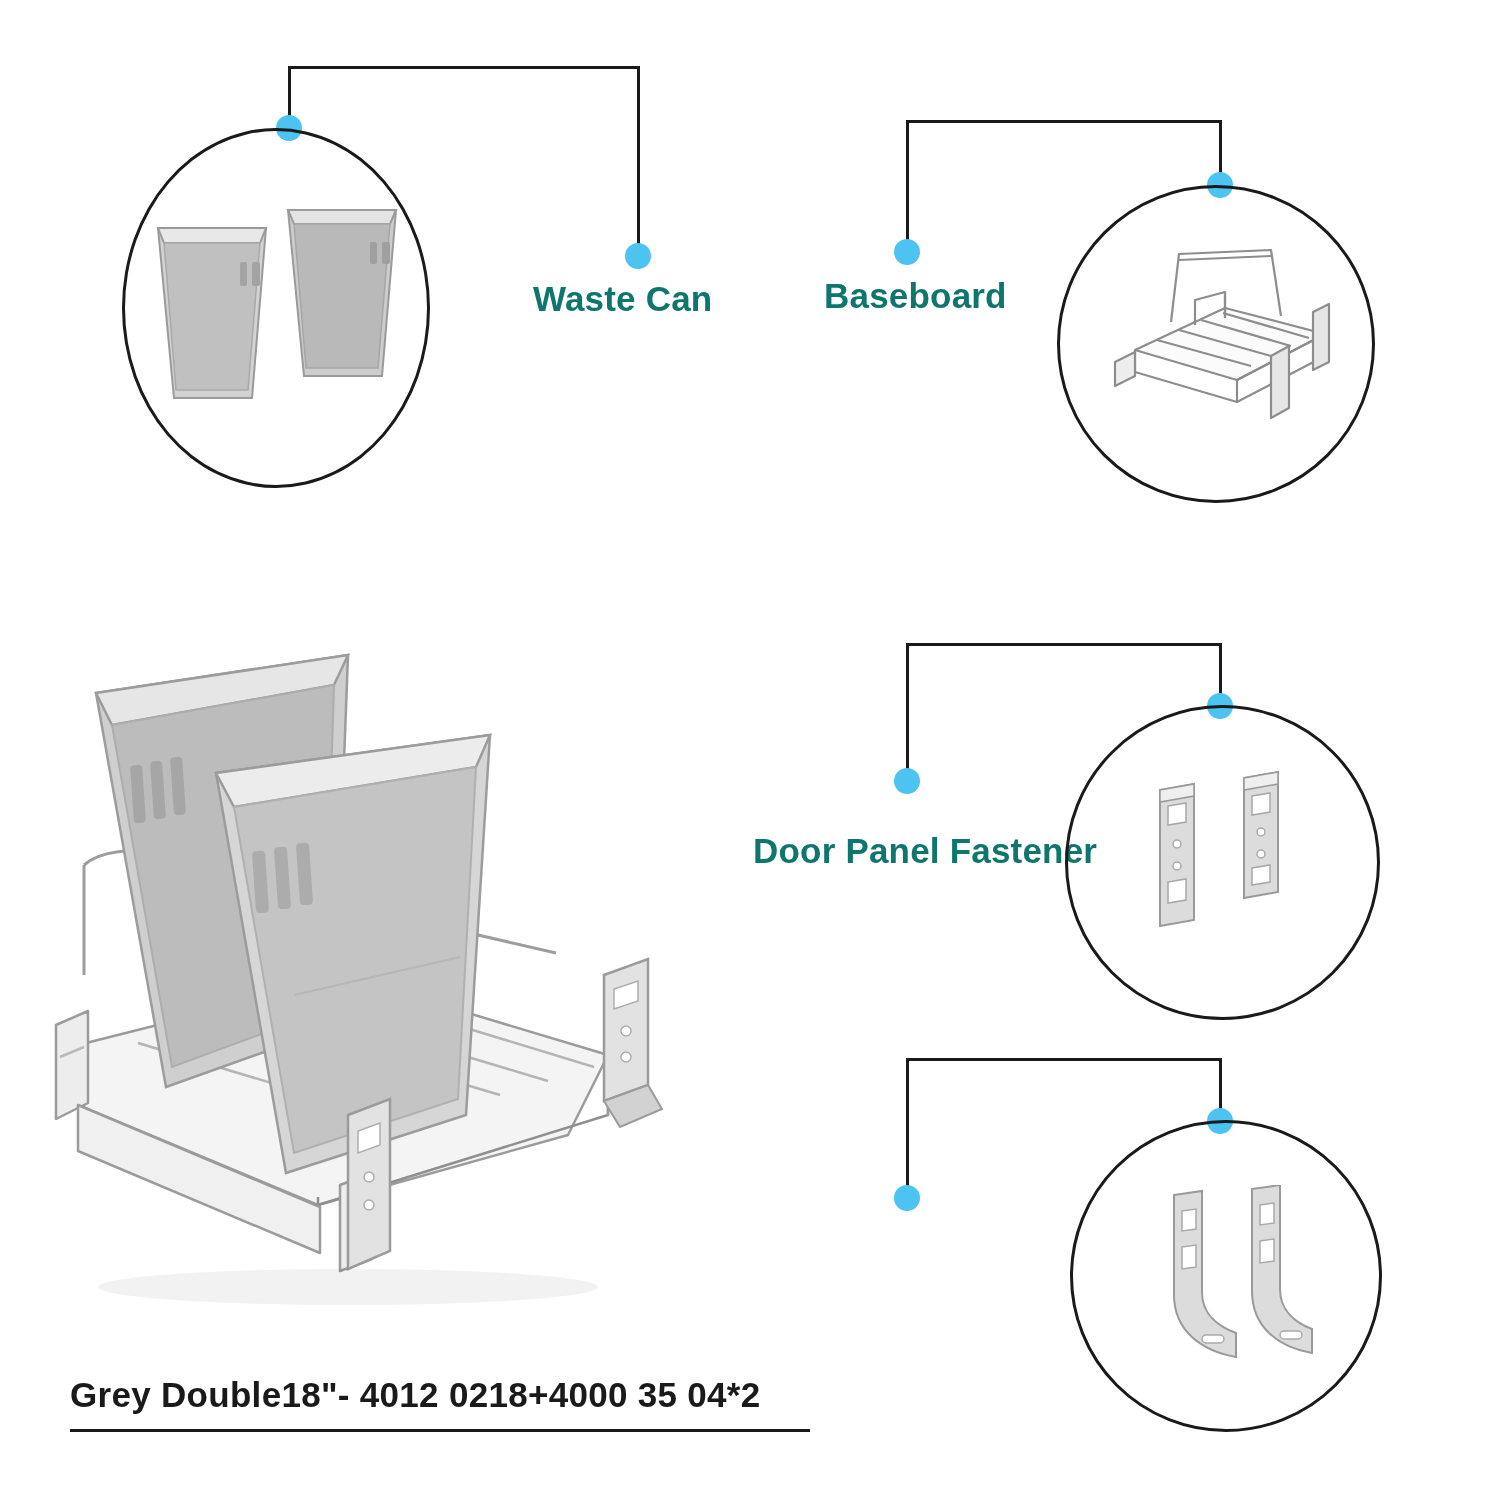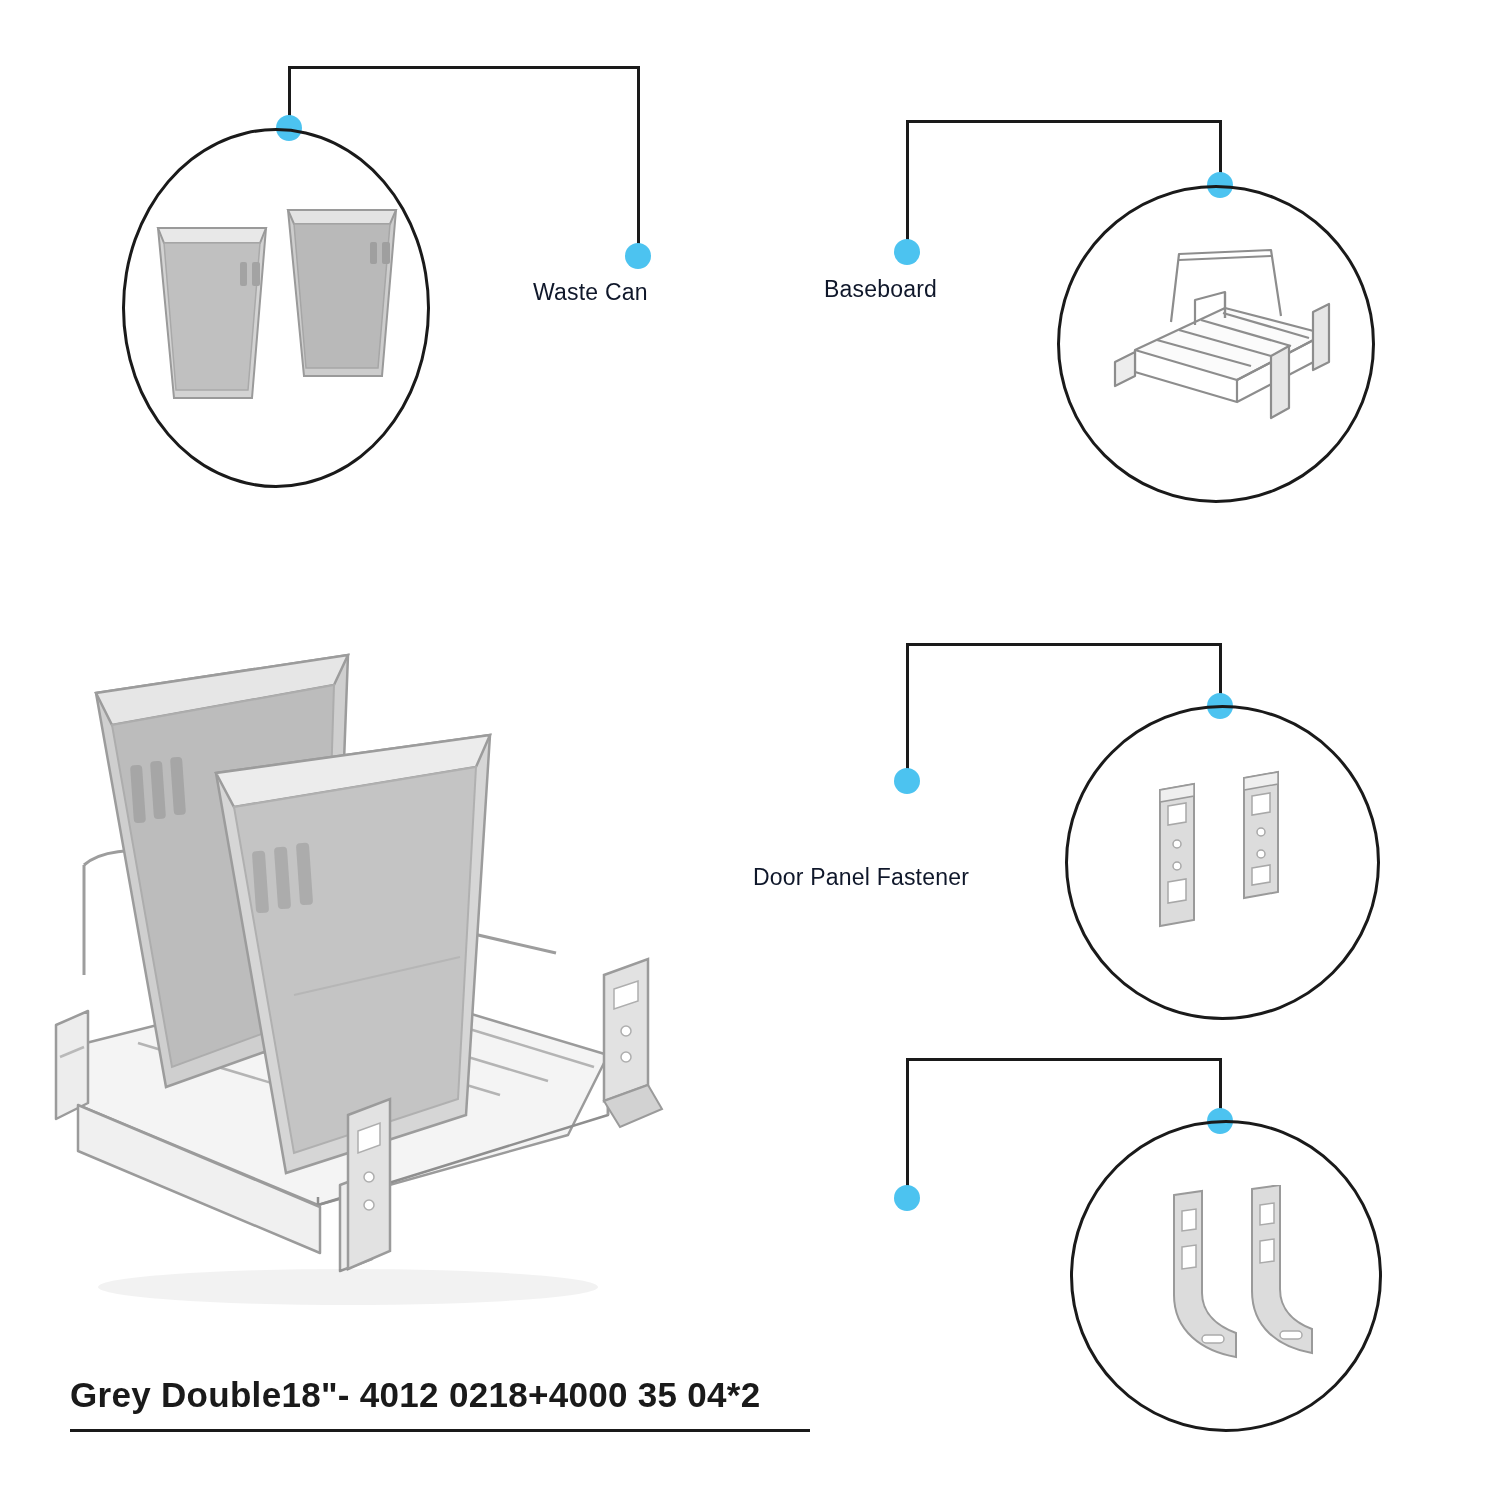--- a/index.html
+++ b/index.html
@@ -35,23 +35,23 @@
     background: #1a1a1a;
   }
   .circle-frame {
     position: absolute;
     border: 3px solid #1a1a1a;
     border-radius: 50%;
     box-sizing: border-box;
   }
   .label {
     position: absolute;
-    font-size: 23px;
-    font-weight: normal;
-    color: #0f172a;
+    font-size: 35px;
+    font-weight: bold;
+    color: #0f766e;
     white-space: nowrap;
     letter-spacing: .2px;
   }
 
   
   #caption-wrap {
     position: absolute;
     left: 70px;
     top: 1375px;
     width: 760px;
@@ -139,21 +139,21 @@
       <path d="M196 126 L214 116 L214 178 L196 188 Z" fill="#e6e6e6"></path>
       <path d="M238 82 L254 74 L254 132 L238 140 Z" fill="#e6e6e6"></path>
     </g>
   </svg>
 
   <div class="leader-h" style="left:906px; top:643px; width:316px;"></div>
   <div class="leader-v" style="left:906px; top:643px; height:128px;"></div>
   <div class="leader-v" style="left:1219px; top:643px; height:56px;"></div>
   <div class="dot" style="left:894px; top:768px;"></div>
   <div class="dot" style="left:1207px; top:693px;"></div>
-  <div class="label" style="left:753px; top:864px;">Door Panel Fastener</div>
+  <div class="label" style="left:753px; top:831px;">Door Panel Fastener</div>
 
   <div class="circle-frame" style="left:1065px; top:705px; width:315px; height:315px;"></div>
 
   <svg class="svg-art" style="left:1140px; top:770px;" width="180" height="200" viewBox="0 0 180 200">
 
     <g>
       <path d="M20 20 L54 14 L54 150 L20 156 Z" fill="#dcdcdc" stroke="#9a9a9a" stroke-width="2"></path>
       <path d="M20 20 L54 14 L54 26 L20 32 Z" fill="#efefef" stroke="#9a9a9a" stroke-width="1.5"></path>
       <path d="M28 36 L46 33 L46 52 L28 55 Z" fill="#ffffff" stroke="#a8a8a8" stroke-width="1.5"></path>
       <circle cx="37" cy="74" r="4" fill="#ffffff" stroke="#a8a8a8" stroke-width="1.5"></circle>

